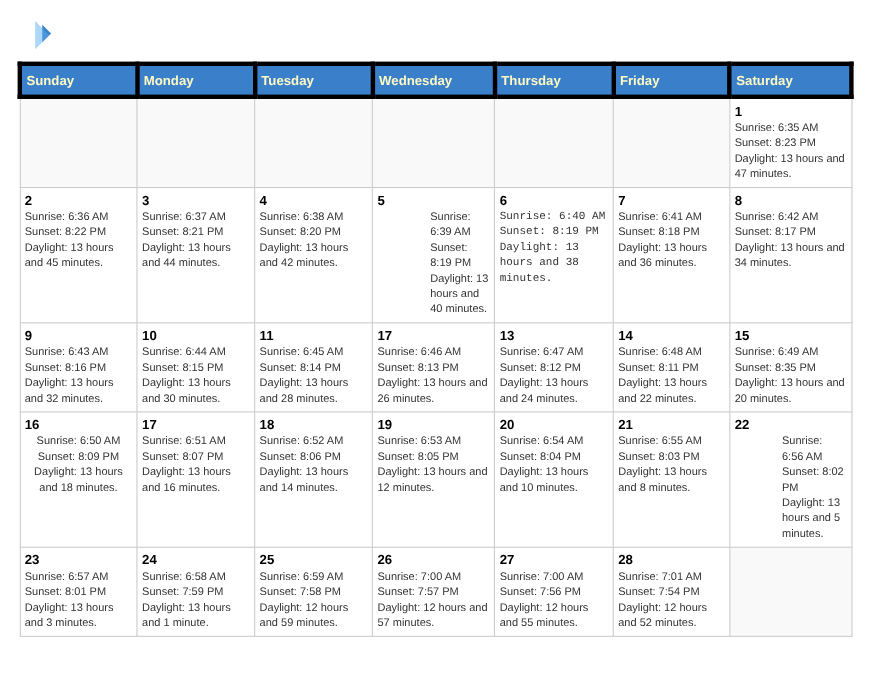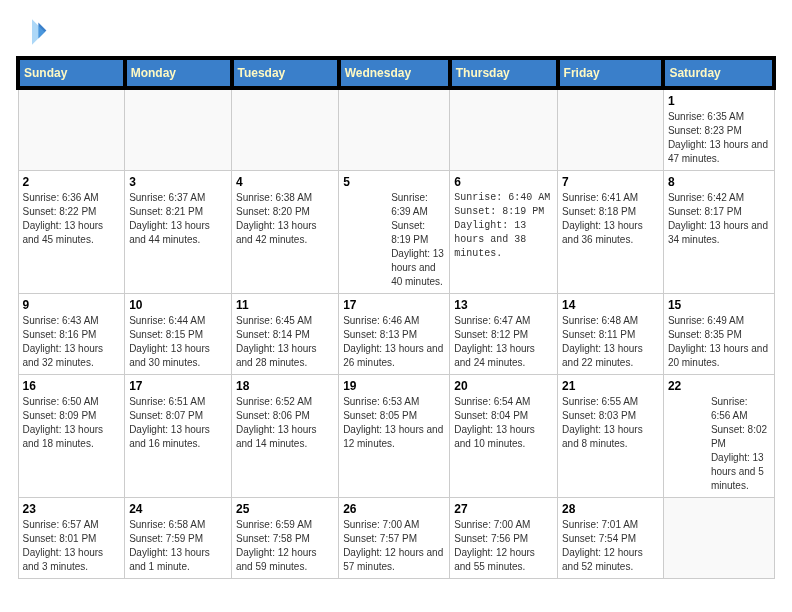--- a/index.html
+++ b/index.html
@@ -210,21 +210,21 @@
         <td>
           <div class="day-num">15</div>
           <div class="day-info" style="white-space: pre-line;">Sunrise: 6:49 AM
 Sunset: 8:35 PM
 Daylight: 13 hours and 20 minutes.</div>
         </td>
       </tr>
       <tr>
         <td>
           <div class="day-num">16</div>
-          <div class="day-info" style="white-space: pre-line;">Sunrise: 6:50 AM
+          <div class="day-info" style="white-space: pre-line; text-align: center;">Sunrise: 6:50 AM
 Sunset: 8:09 PM
 Daylight: 13 hours and 18 minutes.</div>
         </td>
         <td>
           <div class="day-num">17</div>
           <div class="day-info" style="white-space: pre-line;">Sunrise: 6:51 AM
 Sunset: 8:07 PM
 Daylight: 13 hours and 16 minutes.</div>
         </td>
         <td>

